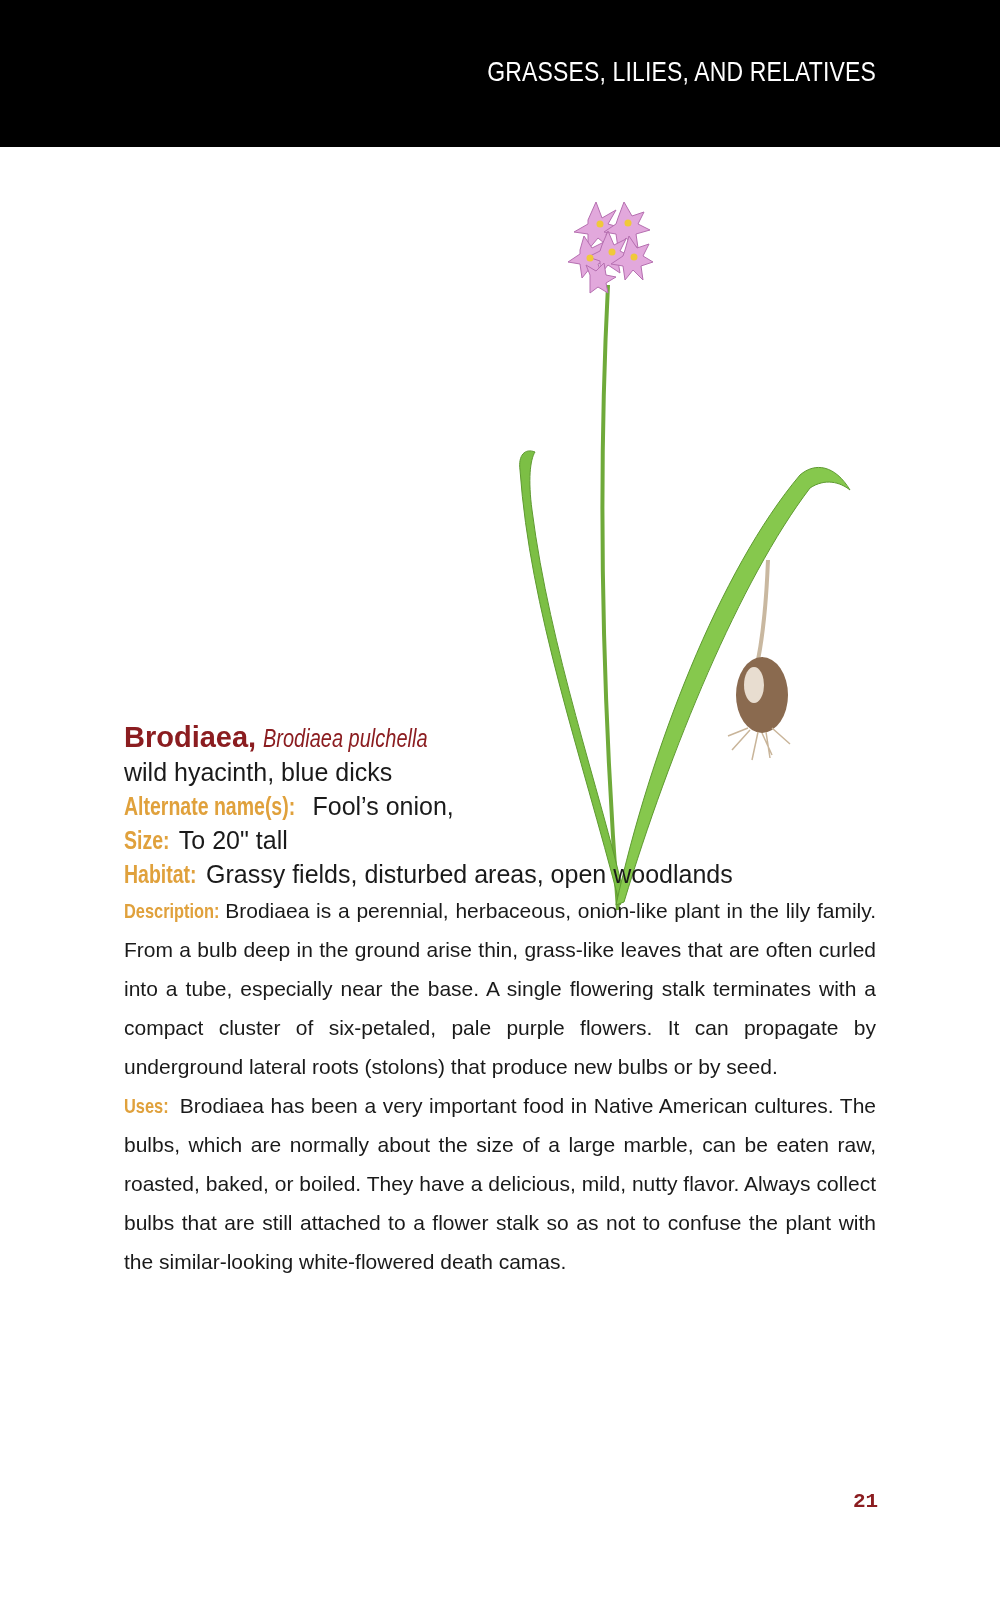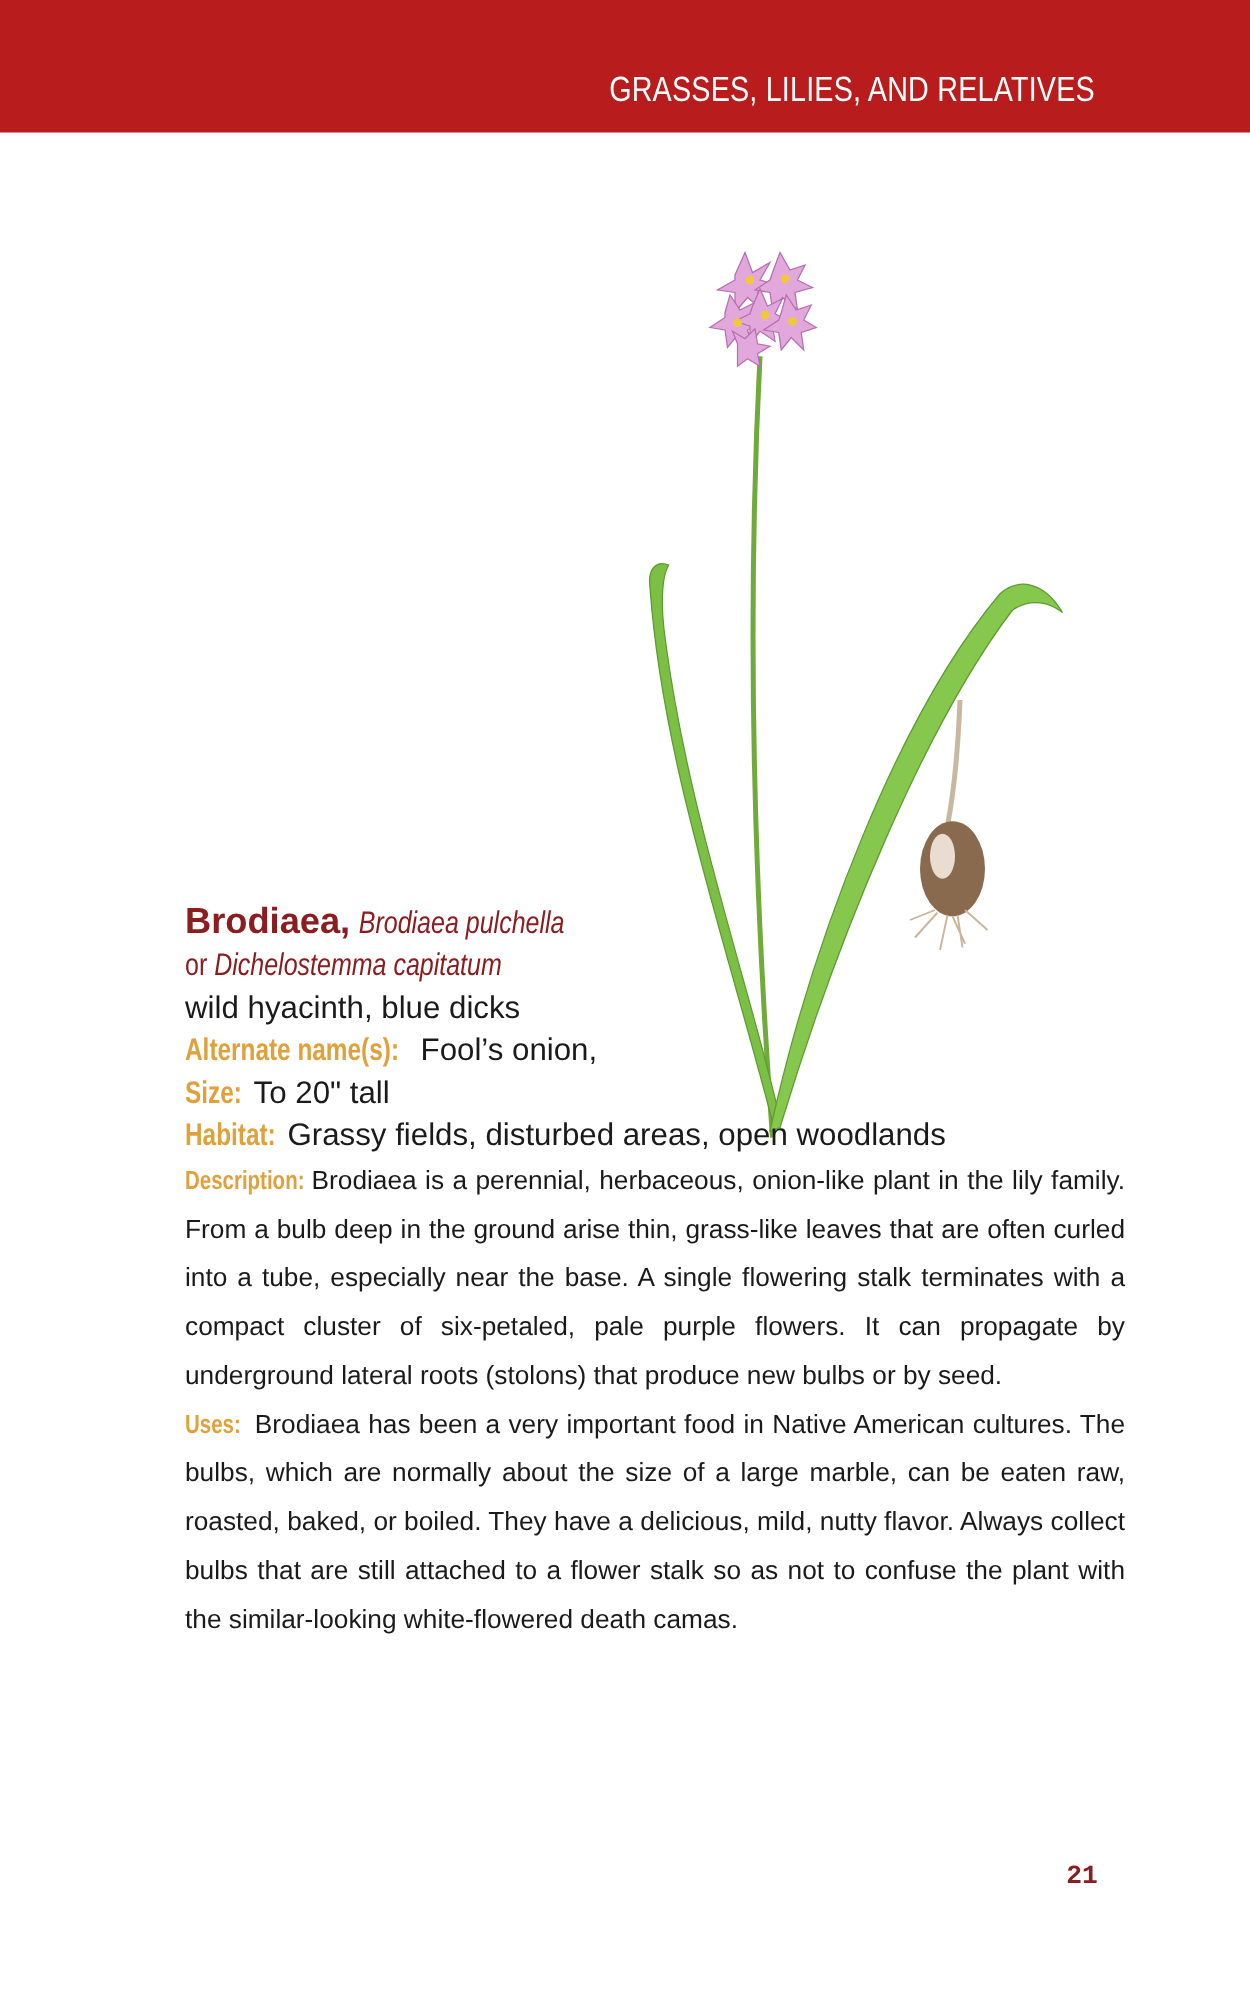--- a/index.html
+++ b/index.html
@@ -1,23 +1,23 @@
 <!DOCTYPE html>
 <html><head>
 <meta charset="utf-8">
 <style>
   html, body { margin:0; padding:0; }
   body { width:1000px; height:1611px; background:#ffffff; position:relative; overflow:hidden;
          font-family:"Liberation Sans", sans-serif; }
-  .header { position:absolute; left:0; top:0; width:1000px; height:106px; background:#b91c1c; }
+  .header { position:absolute; left:0; top:0; width:1000px; height:147px; background:#000000; }
   .header-title { position:absolute; right:124px; top:56px; color:#ffffff;
          font-family:"Liberation Sans Narrow","Liberation Sans", sans-serif; font-size:28px;
          letter-spacing:0.2px; transform:scaleX(0.82); transform-origin:right center; white-space:nowrap; }
   .illustration { position:absolute; left:500px; top:190px; width:380px; height:730px; }
-  .content { position:absolute; left:124px; top:720px; width:752px;margin-left:24px; }
+  .content { position:absolute; left:124px; top:720px; width:752px; }
   .line { font-size:25px; line-height:34px; color:#1a1a1a; white-space:nowrap; }
   .narrow { display:inline-block; transform-origin:left center; }
   .common { color:#8b1d20; font-weight:bold; font-size:29px; }
   .sci { color:#8b1d20; font-style:italic; font-size:25px; }
   .family { color:#e0a13c; font-size:25px; }
   .lbl { color:#e0a13c; font-weight:bold; }
   .para { font-size:21px; line-height:39px; color:#1a1a1a; text-align:justify; }
   .page-num { position:absolute; left:853px; top:1490px; color:#8b1d20; font-weight:bold; font-size:21px;font-family:Liberation Mono, monospace; }
 </style>
 </head>
@@ -59,26 +59,20 @@
     <ellipse cx="254" cy="495" rx="10" ry="18" fill="#e8ddd0"></ellipse>
     <path d="M250 540 l-18 20 M258 542 l-6 28 M266 542 l4 26 M272 538 l18 16 M262 543 l10 22 M248 538 l-20 8" stroke="#c9b59a" stroke-width="1.5" fill="none"></path>
   </g>
 </svg>
 
 <div class="content">
   <div class="line">
     <span class="common">Brodiaea,</span>
     <span class="sci narrow" style="transform:scaleX(0.8);">Brodiaea pulchella</span>
   </div>
-  <div class="line">
-    <span class="narrow" style="transform:scaleX(0.8);">
-      <span style="color:#8b1d20;">or</span>
-      <span class="sci">Dichelostemma capitatum</span>
-    </span>
-  </div>
 
   <div class="line">
     <span>wild hyacinth, blue dicks</span>
   </div>
   <div class="line">
     <span class="lbl narrow" style="transform:scaleX(0.78); margin-right:-38px;">Alternate name(s):</span>
     <span>Fool’s onion,</span>
   </div>
   <div class="line">
     <span class="lbl narrow" style="transform:scaleX(0.78); margin-right:-10px;">Size:</span>

